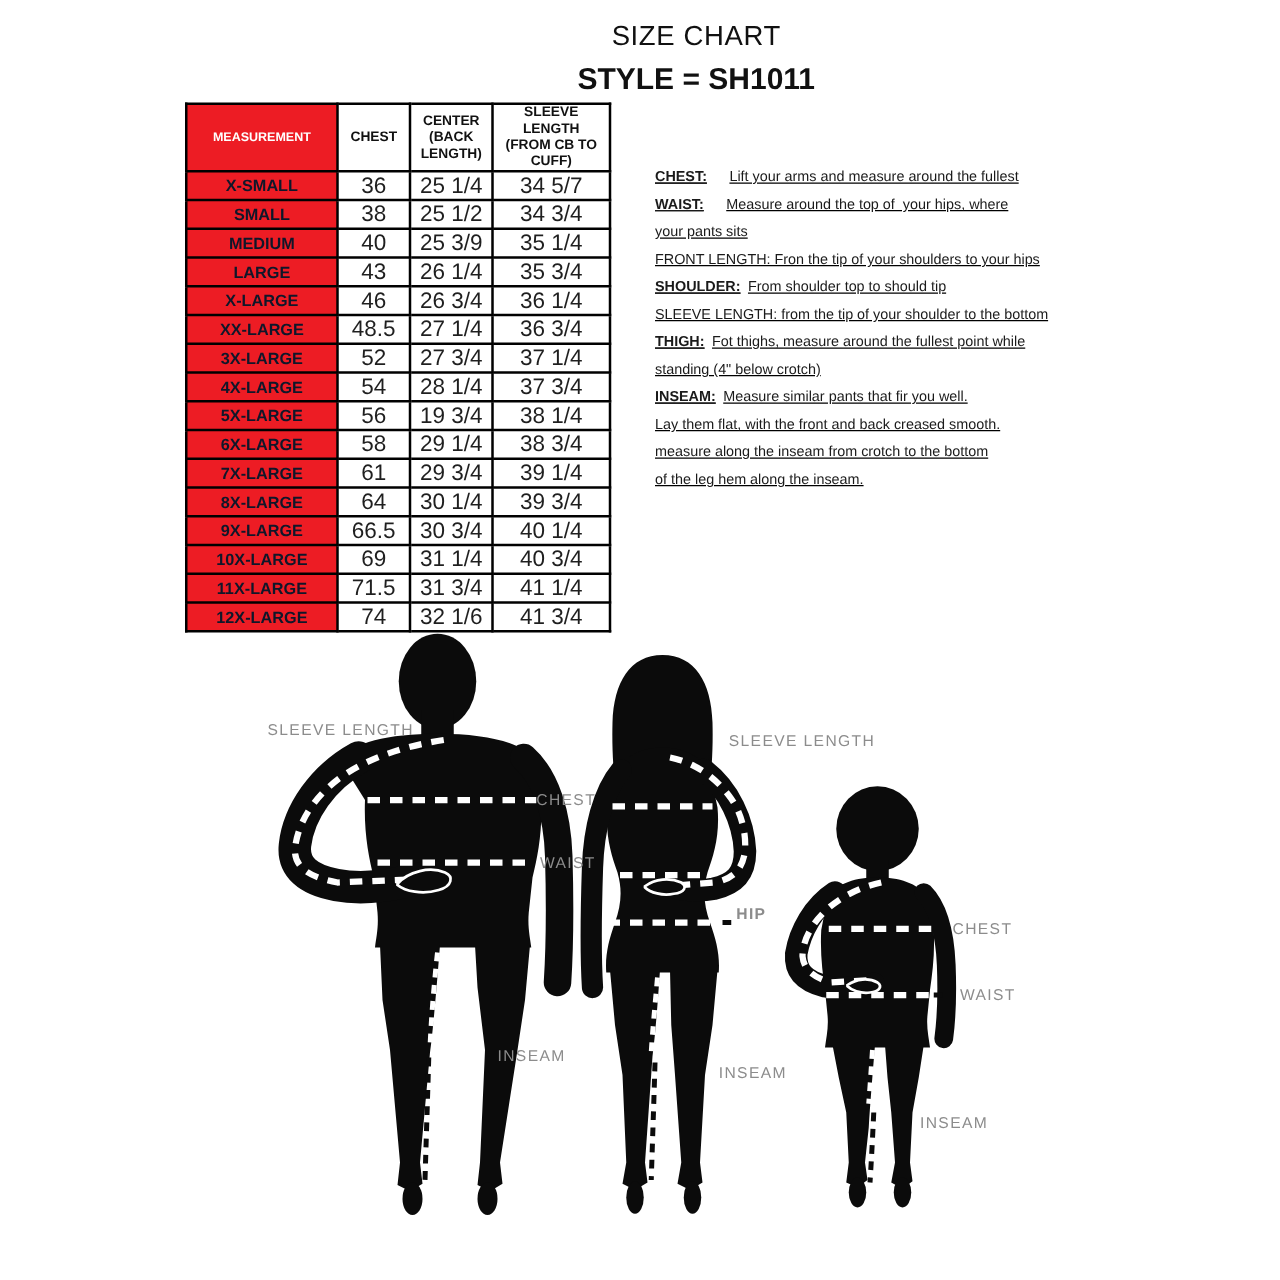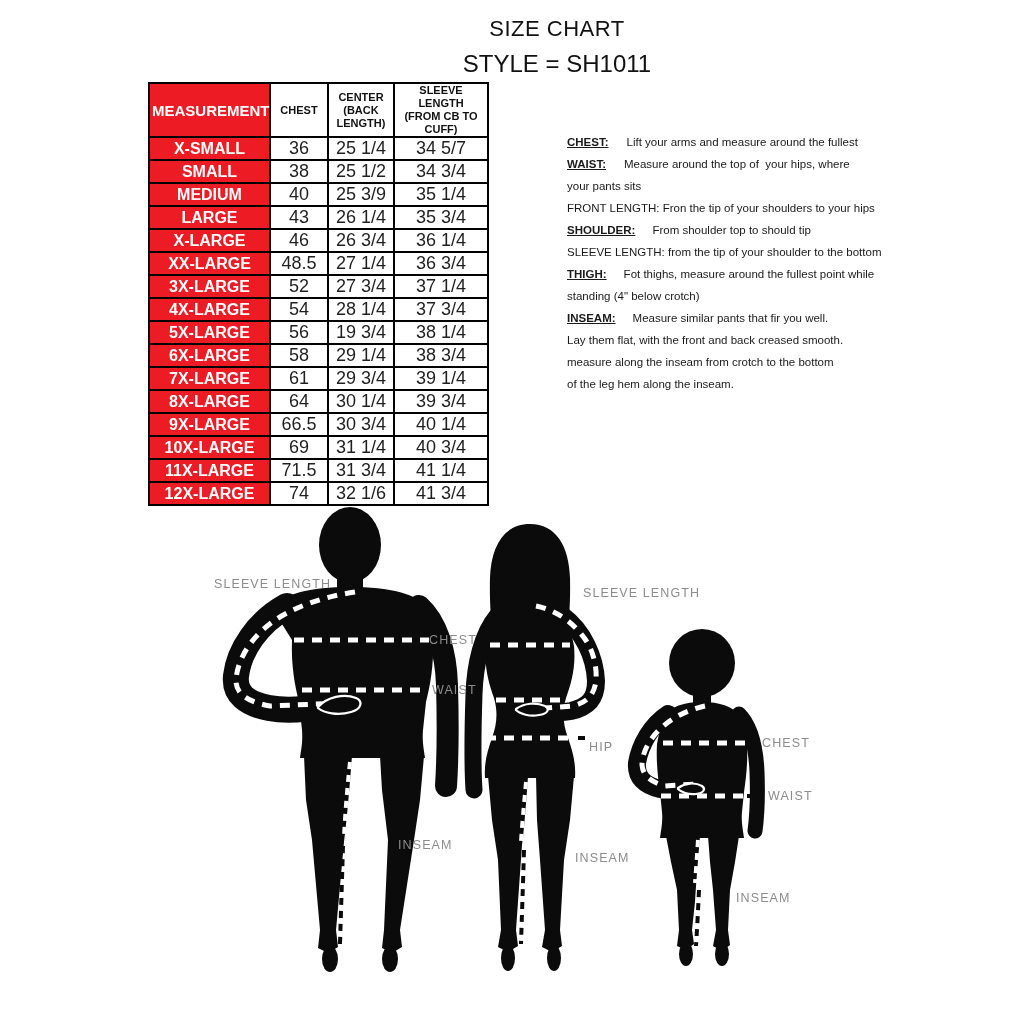--- a/index.html
+++ b/index.html
@@ -10,45 +10,45 @@
     position:relative; width:1024px; height:1024px; background:#ffffff;
     font-family:"Liberation Sans", sans-serif; overflow:hidden;
   }
   
   .title{
     position:absolute; left:557px; top:16px; transform:translateX(-50%);
     font-size:22px; font-weight:400; color:#111; letter-spacing:0.5px; white-space:nowrap;
   }
   .subtitle{
     position:absolute; left:557px; top:50px; transform:translateX(-50%);
-    font-size:24px; font-weight:normal; color:#111; white-space:nowrap;
+    font-size:24px; font-weight:bold; color:#111; white-space:nowrap;
   }
   
   table.size-table{
     position:absolute; left:148px; top:82px;
     border-collapse:collapse; table-layout:fixed; width:339px;
     font-family:"Liberation Sans", sans-serif;
   }
   .size-table th, .size-table td{
     border:2px solid var(--border); text-align:center; vertical-align:middle; padding:0 2px;
   }
   .size-table thead th{
     height:44px; font-size:11px; font-weight:bold; color:#111;
     white-space:pre-line; line-height:13px; background:#fff;
   }
-  .size-table thead th.red-cell{ background:var(--red); color:#fff; font-size:15px; }
+  .size-table thead th.red-cell{ background:var(--red); color:#fff; font-size:10px; }
   .size-table tbody td{ height:20px; }
   .size-table td.size-cell{
-    background:var(--red); color:#ffffff; font-weight:bold; font-size:16px;margin-top:45px;
+    background:var(--red); color:#0f172a; font-weight:bold; font-size:13px;margin-top:45px;
   }
   .size-table td.value-cell{ font-size:18px; color:#1f1f1f; background:#fff; }
   
-  .instructions{ position:absolute; left:567px; top:131px; width:330px; }
+  .instructions{ position:absolute; left:524px; top:131px; width:330px;text-decoration:underline; }
   .instr-line{ height:22px; line-height:22px; font-size:11.5px; color:#1a1a1a; white-space:nowrap; }
-  .instr-line .term{ font-weight:bold; text-decoration:underline; margin-right:17px; }
+  .instr-line .term{ font-weight:bold; text-decoration:underline; margin-right:6px; }
   .instr-line .term.gap{ margin-right:18px; }
   .instr-line .itext{ white-space:pre; }
   
   svg.figures{ position:absolute; left:0; top:500px; width:1024px; height:524px; }
   .sil{ fill:var(--sil); }
   .limb{ fill:none; stroke:var(--sil); stroke-linecap:round; }
   .w26{ stroke-width:26px; } .w22{ stroke-width:22px; }
   .w18{ stroke-width:18px; } .w17{ stroke-width:17px; } .w15{ stroke-width:15px; }
   .dash{ fill:none; stroke:#ffffff; stroke-width:5; stroke-dasharray:10 8; }
   .dash.thin{ stroke-width:4; stroke-dasharray:7 6; }
@@ -56,21 +56,21 @@
   .hand{ fill:var(--sil); stroke:#ffffff; stroke-width:2.2; }
   
   .fig-label{
     position:absolute; font-size:12.5px; letter-spacing:1.1px;
     color:var(--gray); white-space:nowrap;
   }
   .lbl-man-sleeve{ left:214px; top:577px; }
   .lbl-mid-chest{ left:429px; top:633px; }
   .lbl-mid-waist{ left:432px; top:683px; }
   .lbl-woman-sleeve{ left:583px; top:586px; }
-  .lbl-woman-hip{ left:589px; top:740px; }
+  .lbl-woman-hip{ left:589px; top:724px;font-weight:bold; }
   .lbl-man-inseam{ left:398px; top:838px; }
   .lbl-woman-inseam{ left:575px; top:851px; }
   .lbl-child-chest{ left:762px; top:736px; }
   .lbl-child-waist{ left:768px; top:789px; }
   .lbl-child-inseam{ left:736px; top:891px; }
 </style>
 </head>
 <body>
 
 <div class="page">

